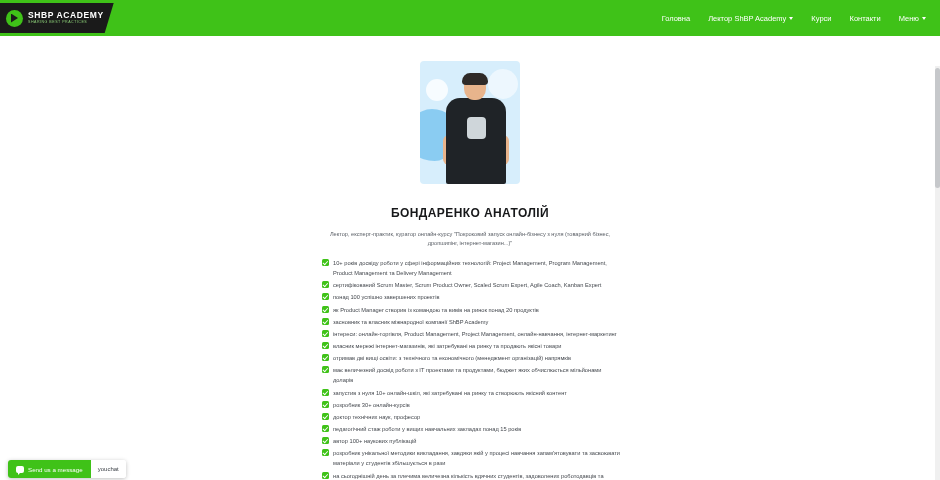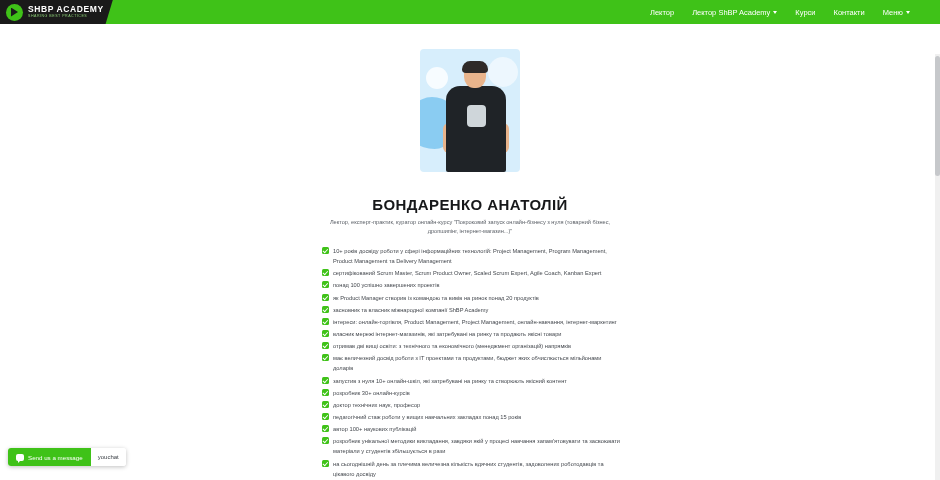--- a/index.html
+++ b/index.html
@@ -8,26 +8,26 @@
     width: 940px; height: 480px;
     overflow: hidden;
     background: #ffffff;
     font-family: "Liberation Sans", sans-serif;
   }
 
   
   .header {
     position: relative;
     width: 100%;
-    height: 24px;
+    height: 36px;
     background: #3fc218;
     display: flex;
     align-items: center;
     justify-content: space-between;
-    padding: 0 30px 0 0;
+    padding: 0 14px 0 0;
   }
   .logo-block {
     display: flex;
     align-items: center;
     height: 30px;
     background: #1a1a1a;
     padding: 0 10px 0 6px;
     min-width: 108px;
     clip-path: polygon(0 0, 100% 0, calc(100% - 9px) 100%, 0 100%);
   }
@@ -180,21 +180,21 @@
     background: #e8b48c;
     border-radius: 6px;
   }
 
   
   .name-title {
     position: absolute;
     left: 0; right: 0;
     top: 162px;
     text-align: center;
-    font-size: 15px;
+    font-size: 12px;
     font-weight: bold;
     color: #17181a;
     letter-spacing: 0.4px;
   }
 
   .lead {
     position: absolute;
     left: 322px;
     top: 188px;
     width: 296px;
@@ -313,21 +313,21 @@
   <div class="logo-block">
     <span class="logo-mark"></span>
     <span class="logo-text">
       <span class="logo-title">SHBP ACADEMY</span>
       <span class="logo-sub">SHARING BEST PRACTICES</span>
     </span>
   </div>
 
   <nav class="nav">
     <span class="nav-item">
-      <span>Лектор</span>
+      <span>Головна</span>
     </span>
     <span class="nav-item">
       <span>Лектор ShBP Academy</span>
       <span class="caret"></span>
     </span>
     <span class="nav-item">
       <span>Курси</span>
     </span>
     <span class="nav-item">
       <span>Контакти</span>

